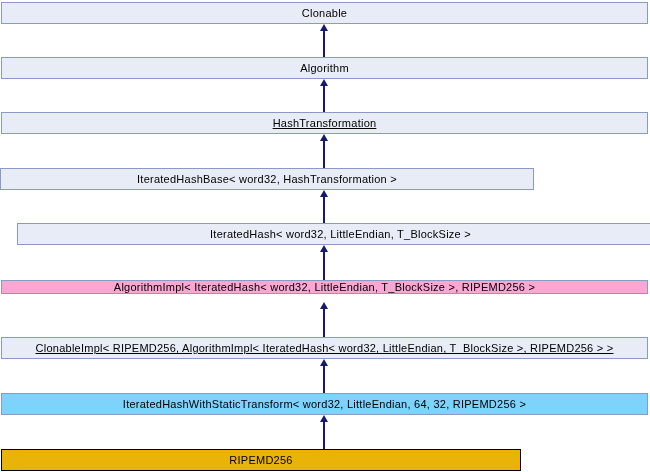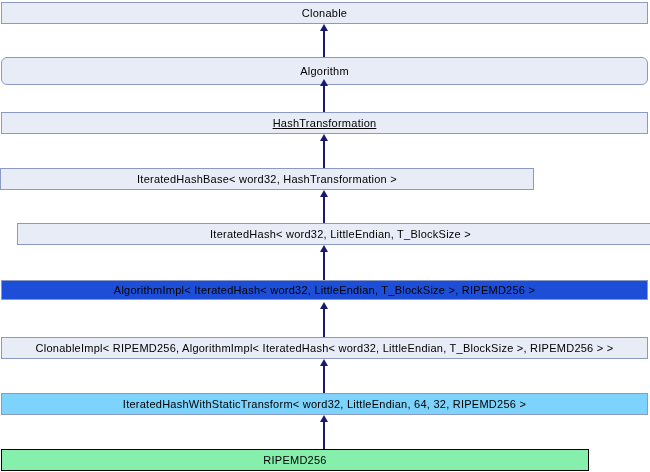--- a/index.html
+++ b/index.html
@@ -51,42 +51,42 @@
     border-bottom: 7px solid #191970;
   }
 </style>
 </head>
 <body>
 
 <div id="stage" style="background: rgb(255, 255, 255);">
     <div class="node" style="top: 2px; height: 22px; left: 1px; width: 647px; background: rgb(232, 236, 246); border-color: rgb(138, 154, 196);">
       <span class="node-label" style="color: rgb(0, 0, 0);">Clonable</span>
     </div>
-    <div class="node" style="top: 57px; height: 28px; left: 1px; width: 647px; background: rgb(232, 236, 246); border-color: rgb(138, 154, 196); border-radius: 6px;">
+    <div class="node" style="top: 57px; height: 22px; left: 1px; width: 647px; background: rgb(232, 236, 246); border-color: rgb(138, 154, 196);">
       <span class="node-label" style="color: rgb(0, 0, 0);">Algorithm</span>
     </div>
     <div class="node" style="top: 112px; height: 22px; left: 1px; width: 647px; background: rgb(232, 236, 246); border-color: rgb(138, 154, 196); text-decoration: underline;">
       <span class="node-label" style="color: rgb(0, 0, 0);">HashTransformation</span>
     </div>
     <div class="node" style="top: 168px; height: 22px; left: 0; width: 534px; background: rgb(232, 236, 246); border-color: rgb(138, 154, 196);">
       <span class="node-label" style="color: rgb(0, 0, 0);">IteratedHashBase&lt; word32, HashTransformation &gt;</span>
     </div>
     <div class="node" style="top: 223px; height: 22px; left: 1px; width: 647px; background: rgb(232, 236, 246); border-color: rgb(138, 154, 196); margin-left: 16px;">
       <span class="node-label" style="color: rgb(0, 0, 0);">IteratedHash&lt; word32, LittleEndian, T_BlockSize &gt;</span>
     </div>
-    <div class="node" style="top: 280px; height: 20px; left: 1px; width: 647px; background: #1d4ed8; border-color: rgb(138, 154, 196);">
+    <div class="node" style="top: 280px; height: 14px; left: 1px; width: 647px; background: #f9a8d4; border-color: rgb(138, 154, 196);">
       <span class="node-label" style="color: rgb(0, 0, 0);">AlgorithmImpl&lt; IteratedHash&lt; word32, LittleEndian, T_BlockSize &gt;, RIPEMD256 &gt;</span>
     </div>
     <div class="node" style="top: 337px; height: 22px; left: 1px; width: 647px; background: rgb(232, 236, 246); border-color: rgb(138, 154, 196);">
-      <span class="node-label" style="color: rgb(0, 0, 0);">ClonableImpl&lt; RIPEMD256, AlgorithmImpl&lt; IteratedHash&lt; word32, LittleEndian, T_BlockSize &gt;, RIPEMD256 &gt; &gt;</span>
+      <span class="node-label" style="color: rgb(0, 0, 0); text-decoration: underline;">ClonableImpl&lt; RIPEMD256, AlgorithmImpl&lt; IteratedHash&lt; word32, LittleEndian, T_BlockSize &gt;, RIPEMD256 &gt; &gt;</span>
     </div>
     <div class="node" style="top: 393px; height: 22px; left: 1px; width: 647px; background: #7dd3fc; border-color: rgb(138, 154, 196);">
       <span class="node-label" style="color: rgb(0, 0, 0);">IteratedHashWithStaticTransform&lt; word32, LittleEndian, 64, 32, RIPEMD256 &gt;</span>
     </div>
-    <div class="node focus" style="top: 449px; height: 22px; left: 1px; width: 588px; background: #86efac; border-color: rgb(0, 0, 0);">
+    <div class="node focus" style="top: 449px; height: 22px; left: 1px; width: 520px; background: #eab308; border-color: rgb(0, 0, 0);">
       <span class="node-label" style="color: rgb(0, 0, 0);">RIPEMD256</span>
     </div>
     <div class="edge-head" style="left: 320px; top: 24px; border-bottom-color: rgb(25, 25, 112);"></div>
     <div class="edge-line" style="left: 323px; top: 29px; height: 28px; background: rgb(25, 25, 112);"></div>
     <div class="edge-head" style="left: 320px; top: 79px; border-bottom-color: rgb(25, 25, 112);"></div>
     <div class="edge-line" style="left: 323px; top: 84px; height: 28px; background: rgb(25, 25, 112);"></div>
     <div class="edge-head" style="left: 320px; top: 134px; border-bottom-color: rgb(25, 25, 112);"></div>
     <div class="edge-line" style="left: 323px; top: 139px; height: 29px; background: rgb(25, 25, 112);"></div>
     <div class="edge-head" style="left: 320px; top: 190px; border-bottom-color: rgb(25, 25, 112);"></div>
     <div class="edge-line" style="left: 323px; top: 195px; height: 28px; background: rgb(25, 25, 112);"></div>

